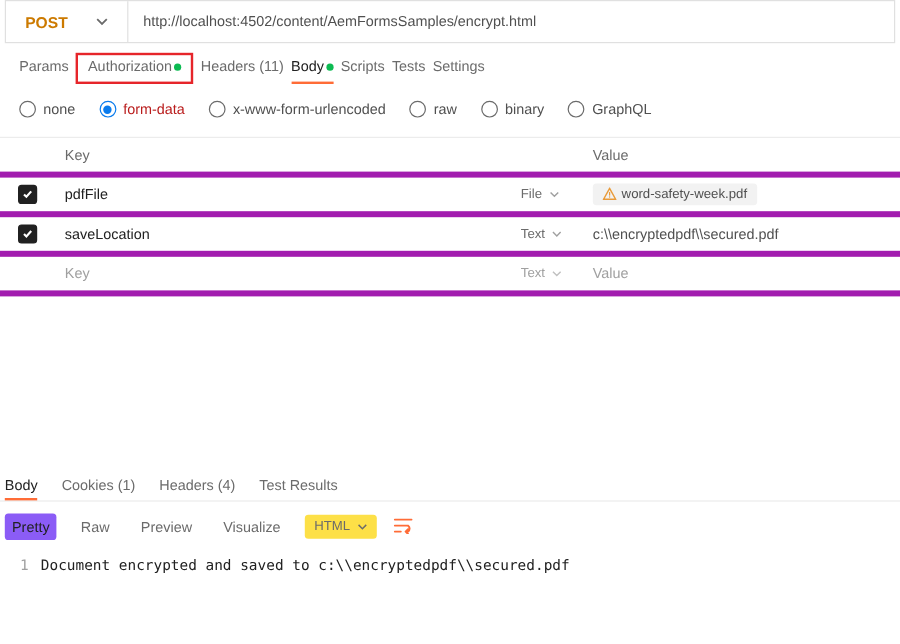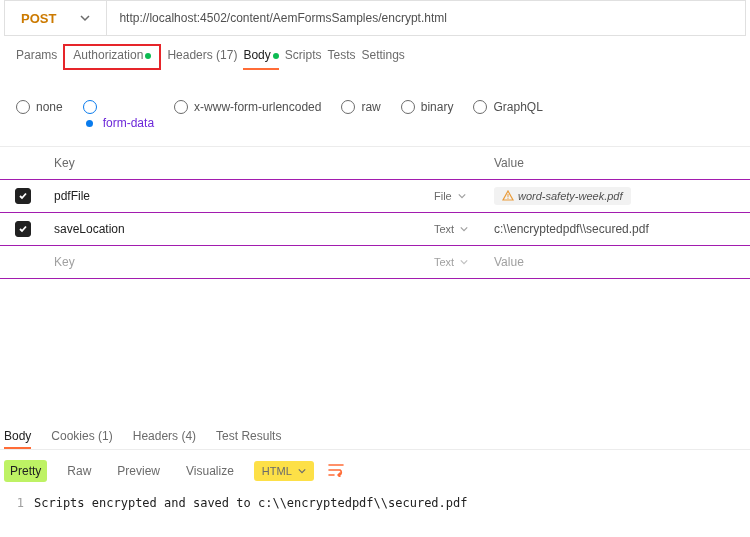--- a/index.html
+++ b/index.html
@@ -101,32 +101,32 @@
       display: flex;
       align-items: center;
       justify-content: center;
     }
     .radio-item.selected .radio-outer { border-color: #097bed; }
     .radio-item.selected .radio-inner {
       width: 7px; height: 7px;
       background: #097bed;
       border-radius: 50%;
     }
-    .radio-item.selected span:last-child { color: #6d28d9; margin-top: 32px; }
+    .radio-item.selected span:last-child { color: #b91c1c; }
 
     
     .formdata-table {
       margin-top: 4px;
       border-top: 1px solid #ececec;
     }
     .ft-row {
       display: grid;
       grid-template-columns: 46px 380px 60px 1fr;
       align-items: center;
-      border-bottom: 1px solid #a21caf;
+      border-bottom: 5px solid #a21caf;
       height: 33px;
       font-size: 12px;
     }
     .ft-header {
       background: #fff;
       color: #6b6b6b;
       font-weight: 500;
     }
     .ft-cell { padding: 0 8px; display: flex; align-items: center; gap: 6px; }
     .ft-cell.key { color: #212121; }
@@ -145,21 +145,20 @@
     .checkbox.checked { background: #212121; border-color: #212121; }
     .filechip {
       display: inline-flex;
       align-items: center;
       gap: 4px;
       background: #f2f2f2;
       padding: 3px 8px;
       border-radius: 3px;
       color: #505050;
       font-size: 11px;
-      font-style: italic;
     }
 
     
     .filler { height: 140px; }
 
     
     .res-tabs {
       display: flex;
       gap: 20px;
       padding: 10px 4px 0 4px;
@@ -182,21 +181,21 @@
       gap: 14px;
       padding: 10px 4px;
       border-top: 1px solid #ececec;
       background: #fff;
       font-size: 12px;
       color: #6b6b6b;
     }
     .res-mode { cursor: pointer; padding: 4px 6px; }
     .res-mode.active {
       color: #212121;
-      background: #bef264;
+      background: #8b5cf6;
       border-radius: 3px;
     }
     .lang-select {
       display: flex;
       align-items: center;
       gap: 6px;
       background: #fde047;
       padding: 4px 8px;
       border-radius: 3px;
       font-size: 11px;
@@ -227,21 +226,21 @@
     <span>http://localhost:4502/content/AemFormsSamples/encrypt.html</span>
   </div>
 </div>
 
 <div class="req-tabs">
   <div class="req-tab">Params</div>
   <div class="req-tab highlight">
     <span>Authorization</span><span class="green-dot"></span>
   </div>
   <div class="req-tab">
-    <span>Headers</span><span> (17)</span>
+    <span>Headers</span><span> (11)</span>
   </div>
   <div class="req-tab active">
     <span>Body</span><span class="green-dot"></span>
   </div>
   <div class="req-tab">Scripts</div>
   <div class="req-tab">Tests</div>
   <div class="req-tab">Settings</div>
 </div>
 
 <div class="radio-row">
@@ -375,14 +374,14 @@
   </div>
   <div class="wrap-icon">
     <svg width="16" height="14" viewBox="0 0 16 14">
       <path d="M1 2h14M1 7h11a3 3 0 010 5h-2m0 0l2-2m-2 2l2 2M1 12h5" stroke="#ff6c37" stroke-width="1.6" fill="none" stroke-linecap="round"></path>
     </svg>
   </div>
 </div>
 
 <div class="code-area">
   <div class="gutter">1</div>
-  <div class="code-line">Scripts encrypted and saved to c:\\encryptedpdf\\secured.pdf</div>
+  <div class="code-line">Document encrypted and saved to c:\\encryptedpdf\\secured.pdf</div>
 </div>
 
 </body></html>

